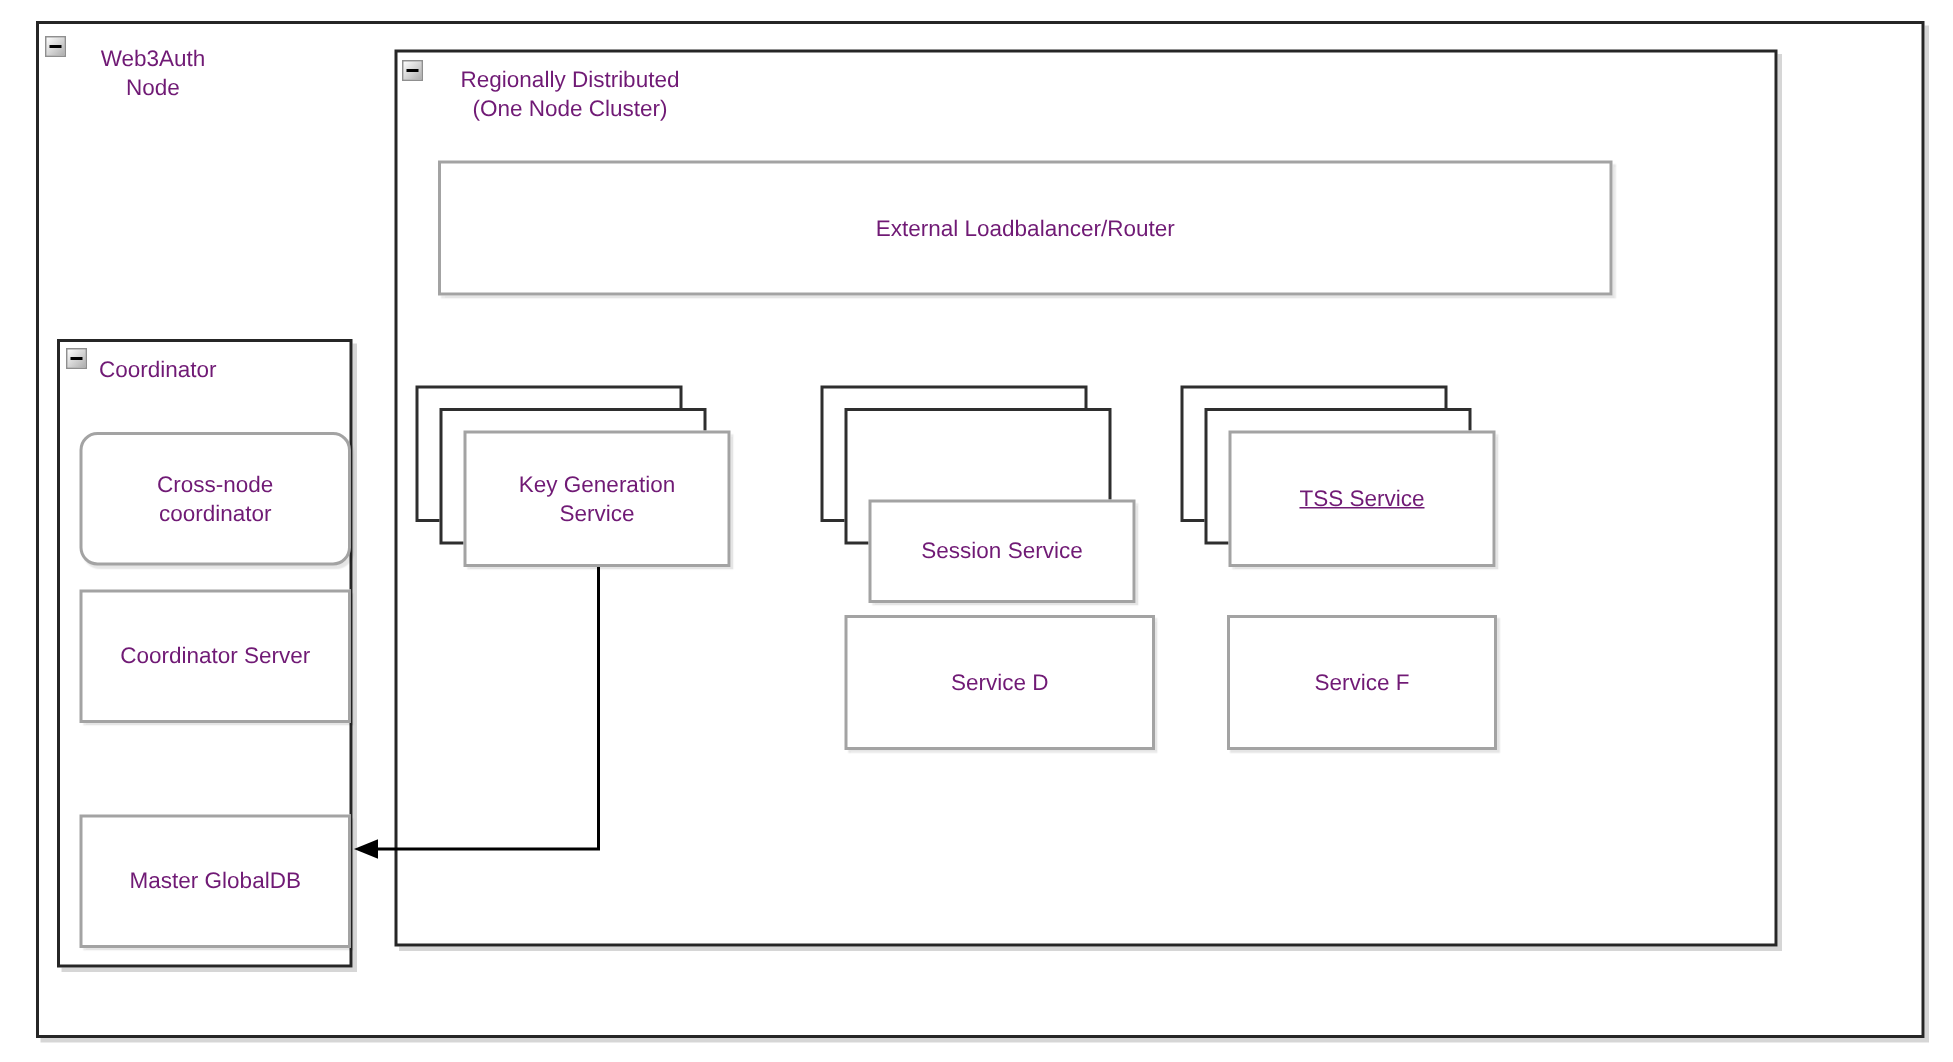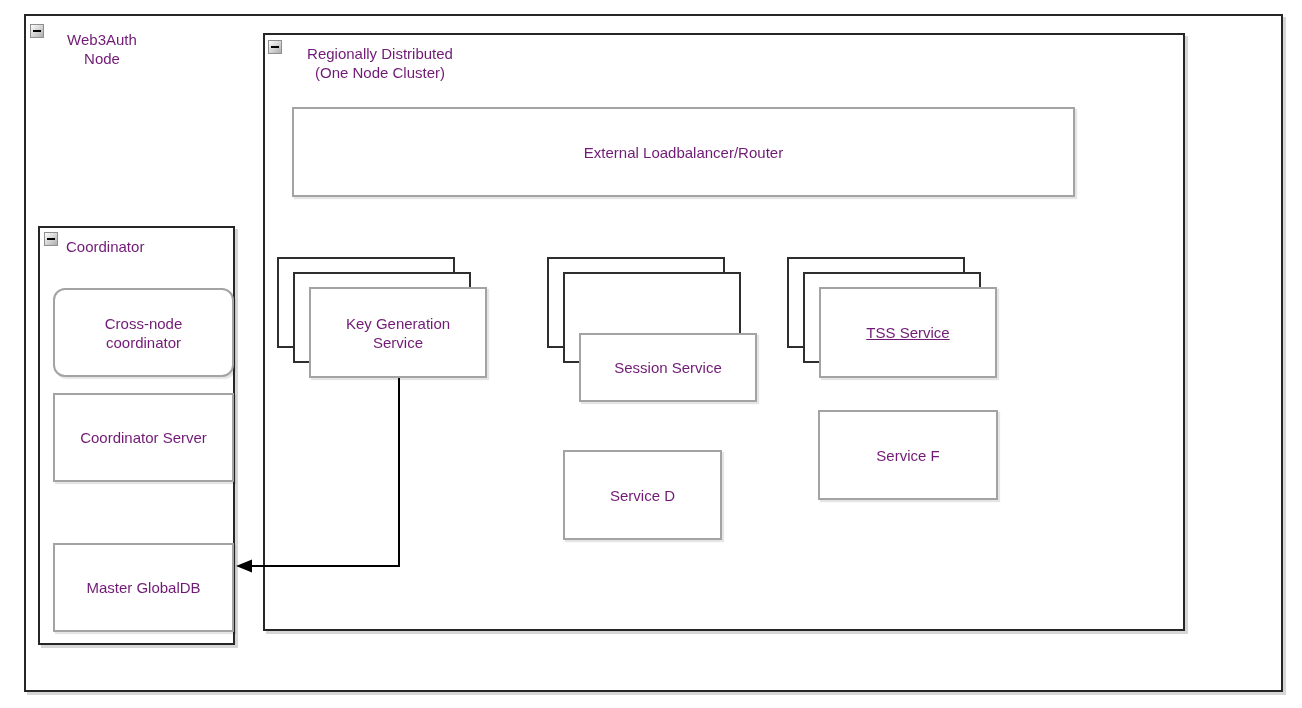--- a/index.html
+++ b/index.html
@@ -136,21 +136,21 @@
   <div class="shape" style="left:579px; top:287px; width:178px; height:69px;margin-top:46px;">
     <span>Session Service</span>
   </div>
 
   <div class="stack-layer" style="left:787px; top:257px; width:178px; height:91px;"></div>
   <div class="stack-layer" style="left:803px; top:272px; width:178px; height:91px;"></div>
   <div class="shape" style="left:819px; top:287px; width:178px; height:91px;text-decoration:underline;">
     <span>TSS Service</span>
   </div>
 
-  <div class="shape" style="left:563px; top:410px; width:159px; height:90px;margin-top:40px;">
+  <div class="shape" style="left:563px; top:410px; width:207px; height:90px;">
     <span>Service D</span>
   </div>
 
   <div class="shape" style="left:818px; top:410px; width:180px; height:90px;">
     <span>Service F</span>
   </div>
 
   <svg class="edge-overlay" viewBox="0 0 1302 708" xmlns="http://www.w3.org/2000/svg">
     <polyline points="399,378 399,566 249,566" fill="none" stroke="#000000" stroke-width="2"></polyline>
     <polygon points="236,566 252,559.5 252,572.5" fill="#000000" stroke="none"></polygon>

